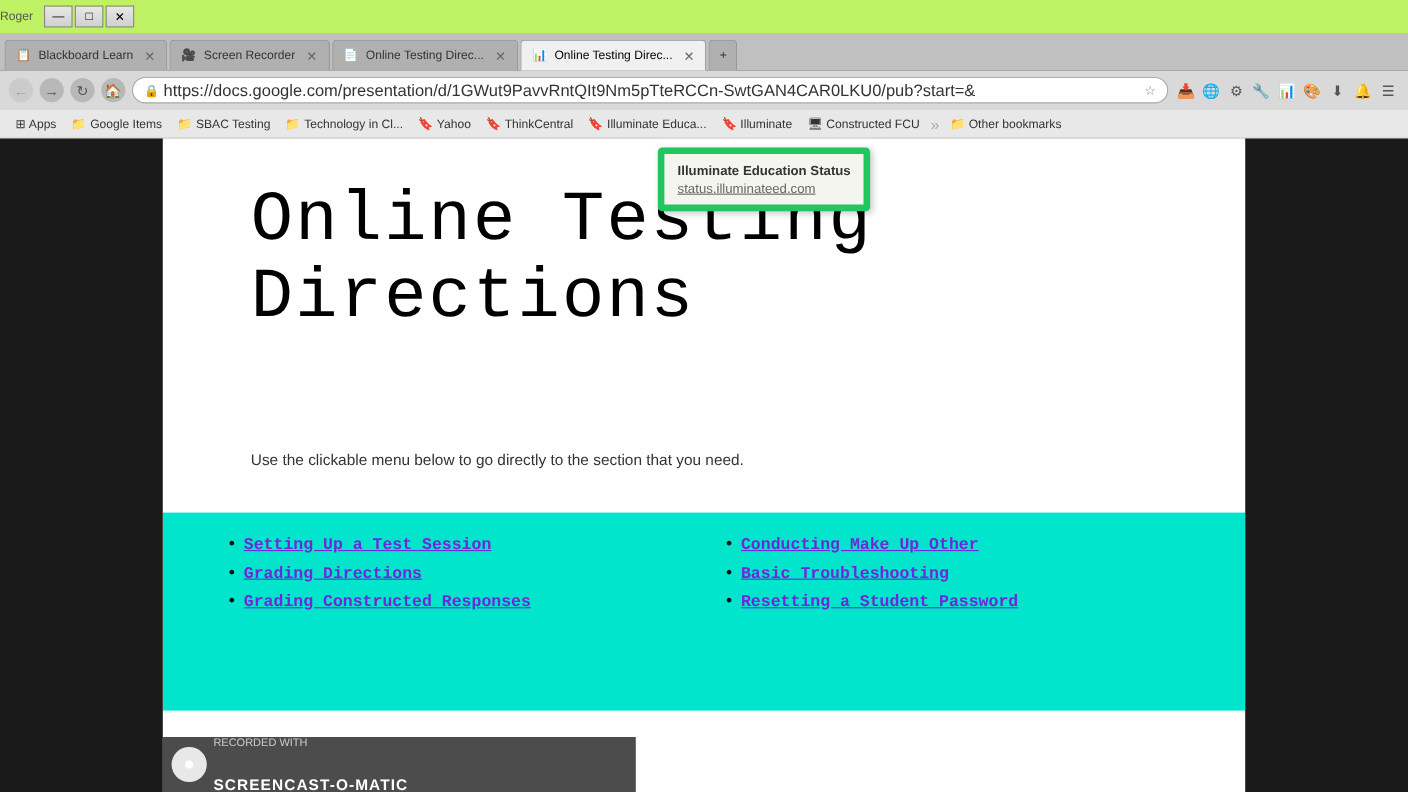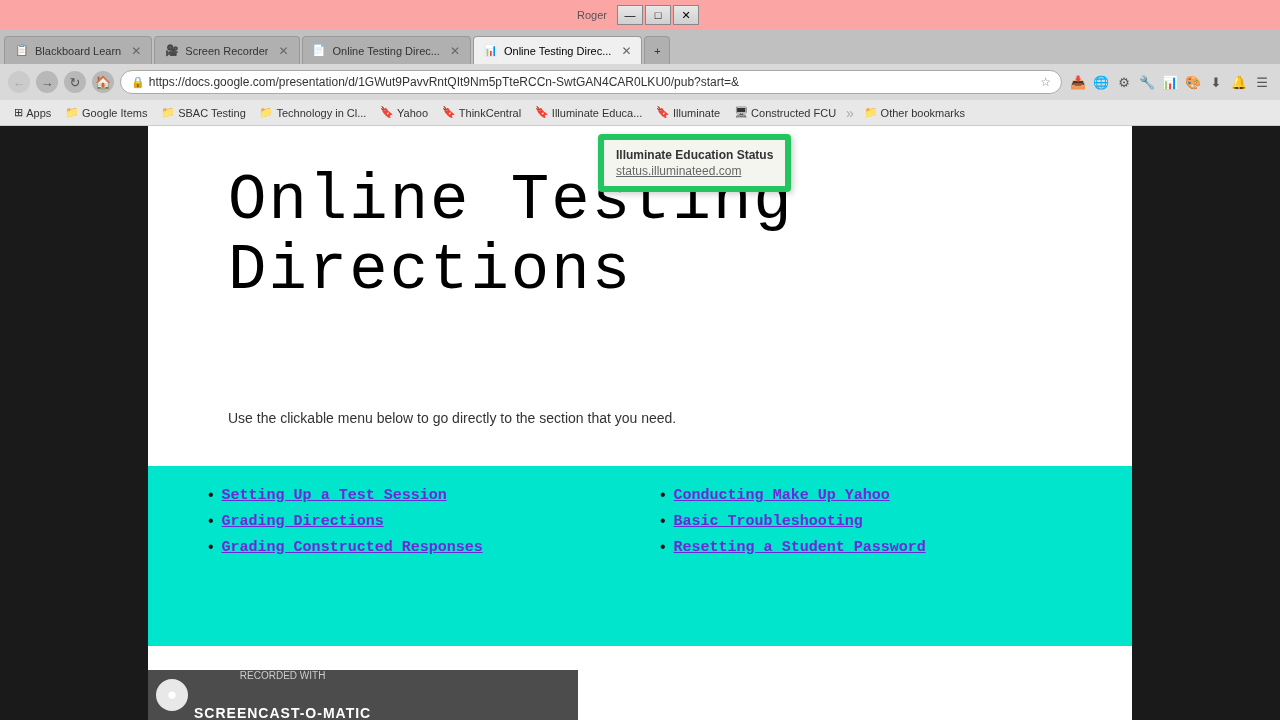--- a/index.html
+++ b/index.html
@@ -1,24 +1,24 @@
 <!DOCTYPE html>
 <html><head>
   <meta charset="utf-8">
   <style>
     * { margin: 0; padding: 0; box-sizing: border-box; }
     body { width: 1280px; height: 720px; overflow: hidden; background: #1a1a1a; font-family: Arial, sans-serif; }
 
     
     .title-bar {
-      background: #fca5a5;
+      background: #bef264;
       height: 30px;
       display: flex;
       align-items: center;
-      justify-content: center;
+      justify-content: flex-start;
       padding-right: 4px;
     }
     .window-controls { display: flex; gap: 2px; align-items: center; }
     .win-btn {
       width: 26px; height: 20px;
       border: 1px solid #888;
       background: linear-gradient(to bottom, #e8e8e8, #d0d0d0);
       cursor: pointer;
       font-size: 11px;
       display: flex; align-items: center; justify-content: center;
@@ -85,21 +85,21 @@
       background: white;
       border: 1px solid #aaa;
       border-radius: 12px;
       padding: 0 10px;
       font-size: 12px;
       display: flex; align-items: center;
       color: #333;
       overflow: hidden;
     }
     .url-lock { color: #888; margin-right: 4px; font-size: 11px; }
-    .url-text { flex: 1; font-size: 12px; overflow: hidden; text-overflow: ellipsis; white-space: nowrap; }
+    .url-text { flex: 1; font-size: 15px; overflow: hidden; text-overflow: ellipsis; white-space: nowrap; }
     .toolbar-icons { display: flex; gap: 3px; align-items: center; }
     .toolbar-icon {
       width: 20px; height: 20px;
       display: flex; align-items: center; justify-content: center;
       font-size: 13px; cursor: pointer; color: #555;
     }
 
     
     .bookmarks-bar {
       background: #e8e8e8;
@@ -225,21 +225,21 @@
       width: 430px;
       height: 50px;
     }
     .screencast-circle {
       width: 32px; height: 32px;
       border-radius: 50%;
       background: #e8e8e8;
       display: flex; align-items: center; justify-content: center;
       font-size: 16px;
     }
-    .screencast-text { font-size: 10px; color: #ccc; text-align: center; }
+    .screencast-text { font-size: 10px; color: #ccc; }
     .screencast-brand { font-size: 14px; font-weight: bold; color: white; letter-spacing: 1px; margin-top: 24px; }
   </style>
 </head>
 <body>
 
 <div>
 
   <div class="title-bar">
     <div class="window-controls">
       <span style="font-size:11px;margin-right:8px;color:#555;">Roger</span>
@@ -351,21 +351,21 @@
       </div>
 
       <div class="slide-bottom">
         <div class="links-grid">
           <div class="link-item">
             <span class="bullet">•</span>
             <span class="link-text">Setting Up a Test Session</span>
           </div>
           <div class="link-item">
             <span class="bullet">•</span>
-            <span class="link-text">Conducting Make Up Yahoo</span>
+            <span class="link-text">Conducting Make Up Other</span>
           </div>
           <div class="link-item">
             <span class="bullet">•</span>
             <span class="link-text">Grading Directions</span>
           </div>
           <div class="link-item">
             <span class="bullet">•</span>
             <span class="link-text">Basic Troubleshooting</span>
           </div>
           <div class="link-item">

